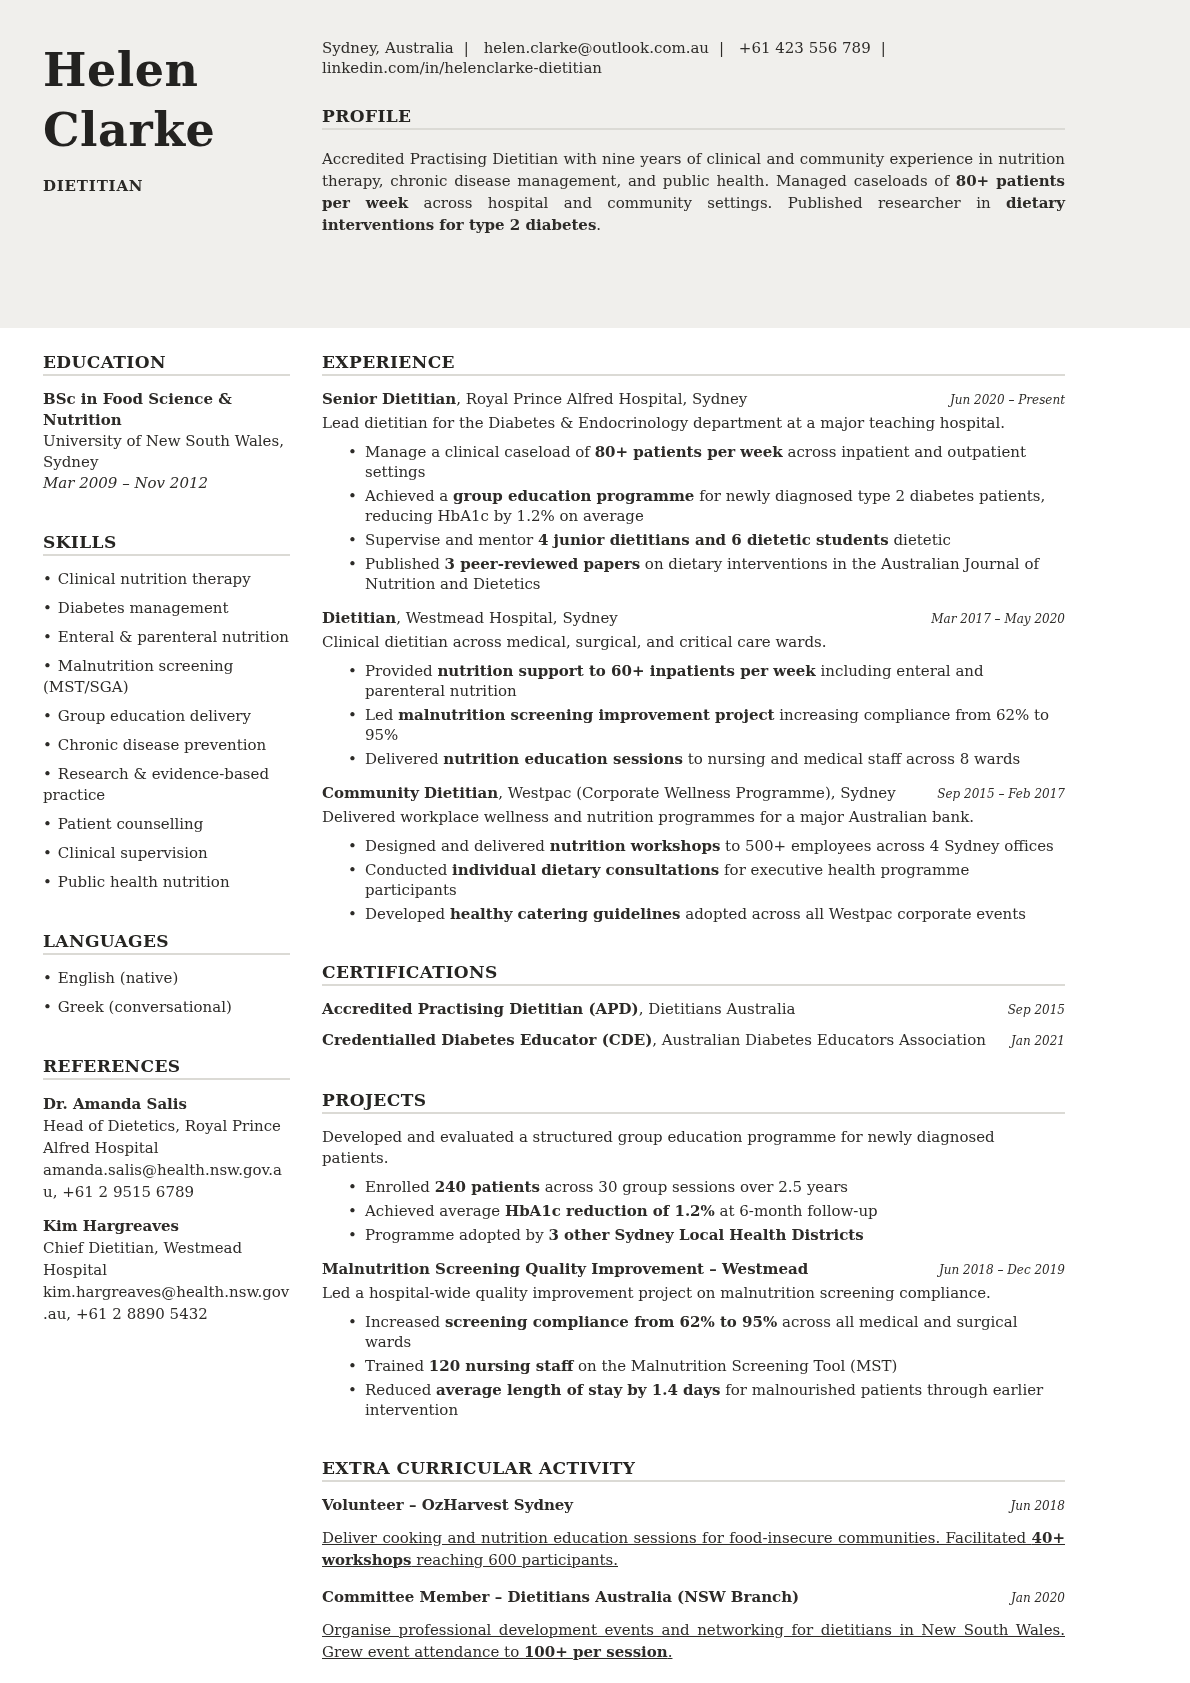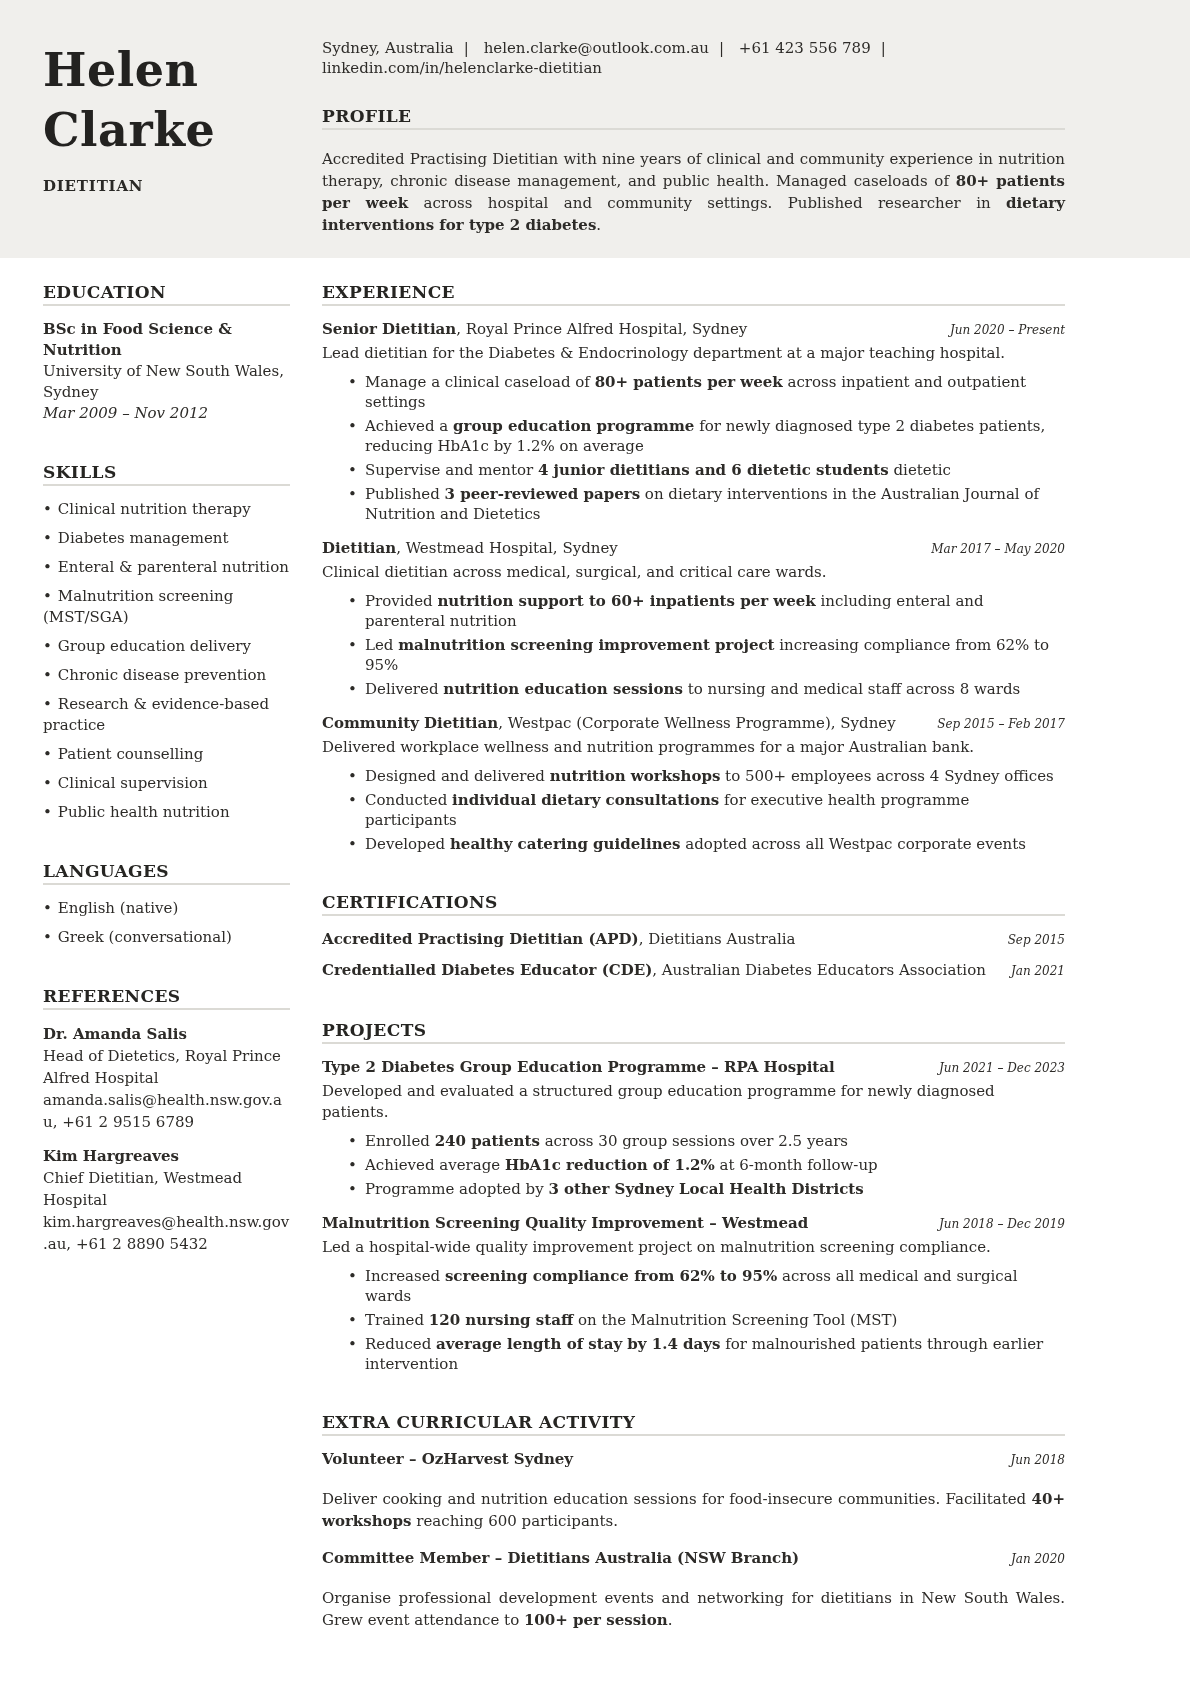--- a/index.html
+++ b/index.html
@@ -12,21 +12,21 @@
     font-family: "DejaVu Serif", serif;
     font-size: 15px;
     line-height: 21px;
   }
   b { font-weight: bold; }
 
   
   .header {
     display: flex;
     background: #f0efec;
-    height: 258px;
+    height: 328px;
     width: 100%;
   }
   .header-left {
     width: 322px;
     flex-shrink: 0;
     padding: 40px 0 0 43px;
   }
   .name-line {
     font-size: 46px;
     line-height: 60px;
@@ -97,21 +97,21 @@
     padding-left: 14px;
     flex-shrink: 0;
   }
   .entry-summary { margin-top: 2px; }
   .bullets { margin: 8px 0 0 0; padding-left: 26px; }
   .bullet-row { display: flex; margin-bottom: 4px; line-height: 20px; }
   .bullet-dot { width: 17px; flex-shrink: 0; }
   .bullet-text { flex: 1; min-width: 0; }
   .cert-row { display: flex; justify-content: space-between; align-items: baseline; margin-bottom: 9px; }
   .extra-item { margin-bottom: 16px; }
-  .extra-text { margin-top: 17px; text-align: justify; line-height: 22px; }
+  .extra-text { margin-top: 10px; text-align: justify; line-height: 22px; text-decoration: underline; }
 </style>
 </head>
 <body>
 
 <div class="header">
   <div class="header-left">
     <div class="name-line">Helen</div>
     <div class="name-line">Clarke</div>
     <div class="person-title">DIETITIAN</div>
   </div>
@@ -309,24 +309,20 @@
             <div class="entry-dates">Jan 2021</div>
           </div>
         </div>
     </div>
 
     <div class="main-section">
       <div class="section-heading">PROJECTS</div>
       <div>
 
           <div class="entry">
-            <div class="entry-head">
-              <div class="entry-title"><b>Type 2 Diabetes Group Education Programme – RPA Hospital</b></div>
-              <div class="entry-dates">Jun 2021 – Dec 2023</div>
-            </div>
             <div class="entry-summary">Developed and evaluated a structured group education programme for newly diagnosed patients.</div>
             <div class="bullets">
 
                 <div class="bullet-row">
                   <span class="bullet-dot">•</span>
                   <span class="bullet-text"><span>Enrolled </span><b>240 patients</b><span> across 30 group sessions over 2.5 years</span></span>
                 </div>
 
                 <div class="bullet-row">
                   <span class="bullet-dot">•</span>

